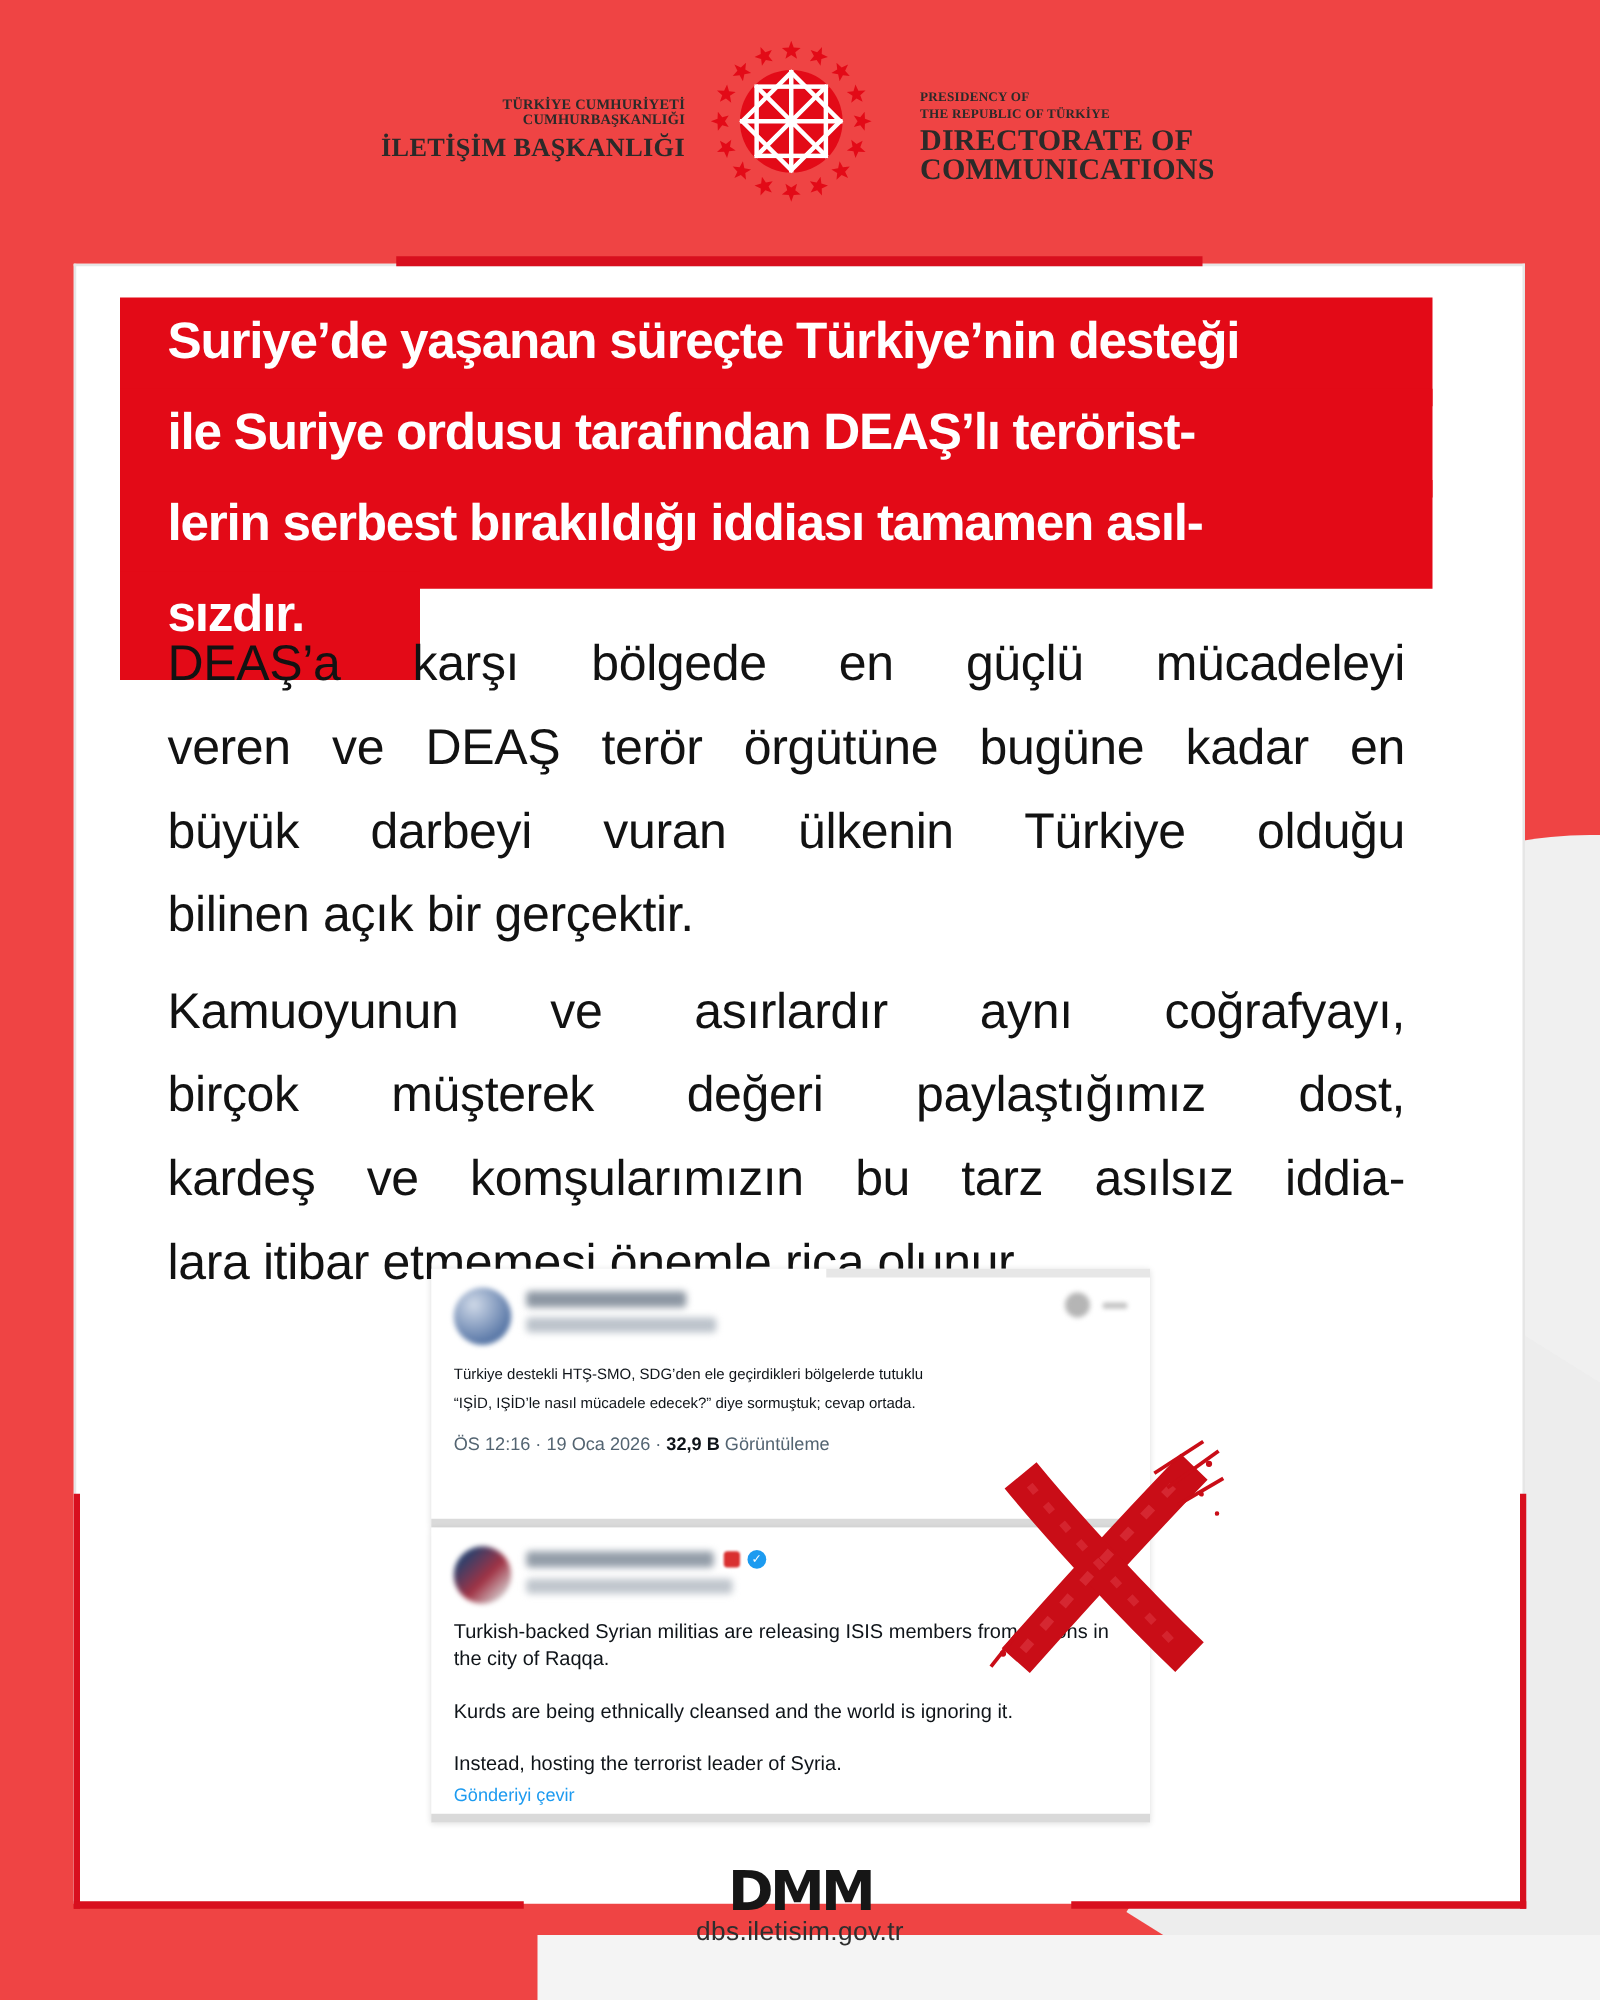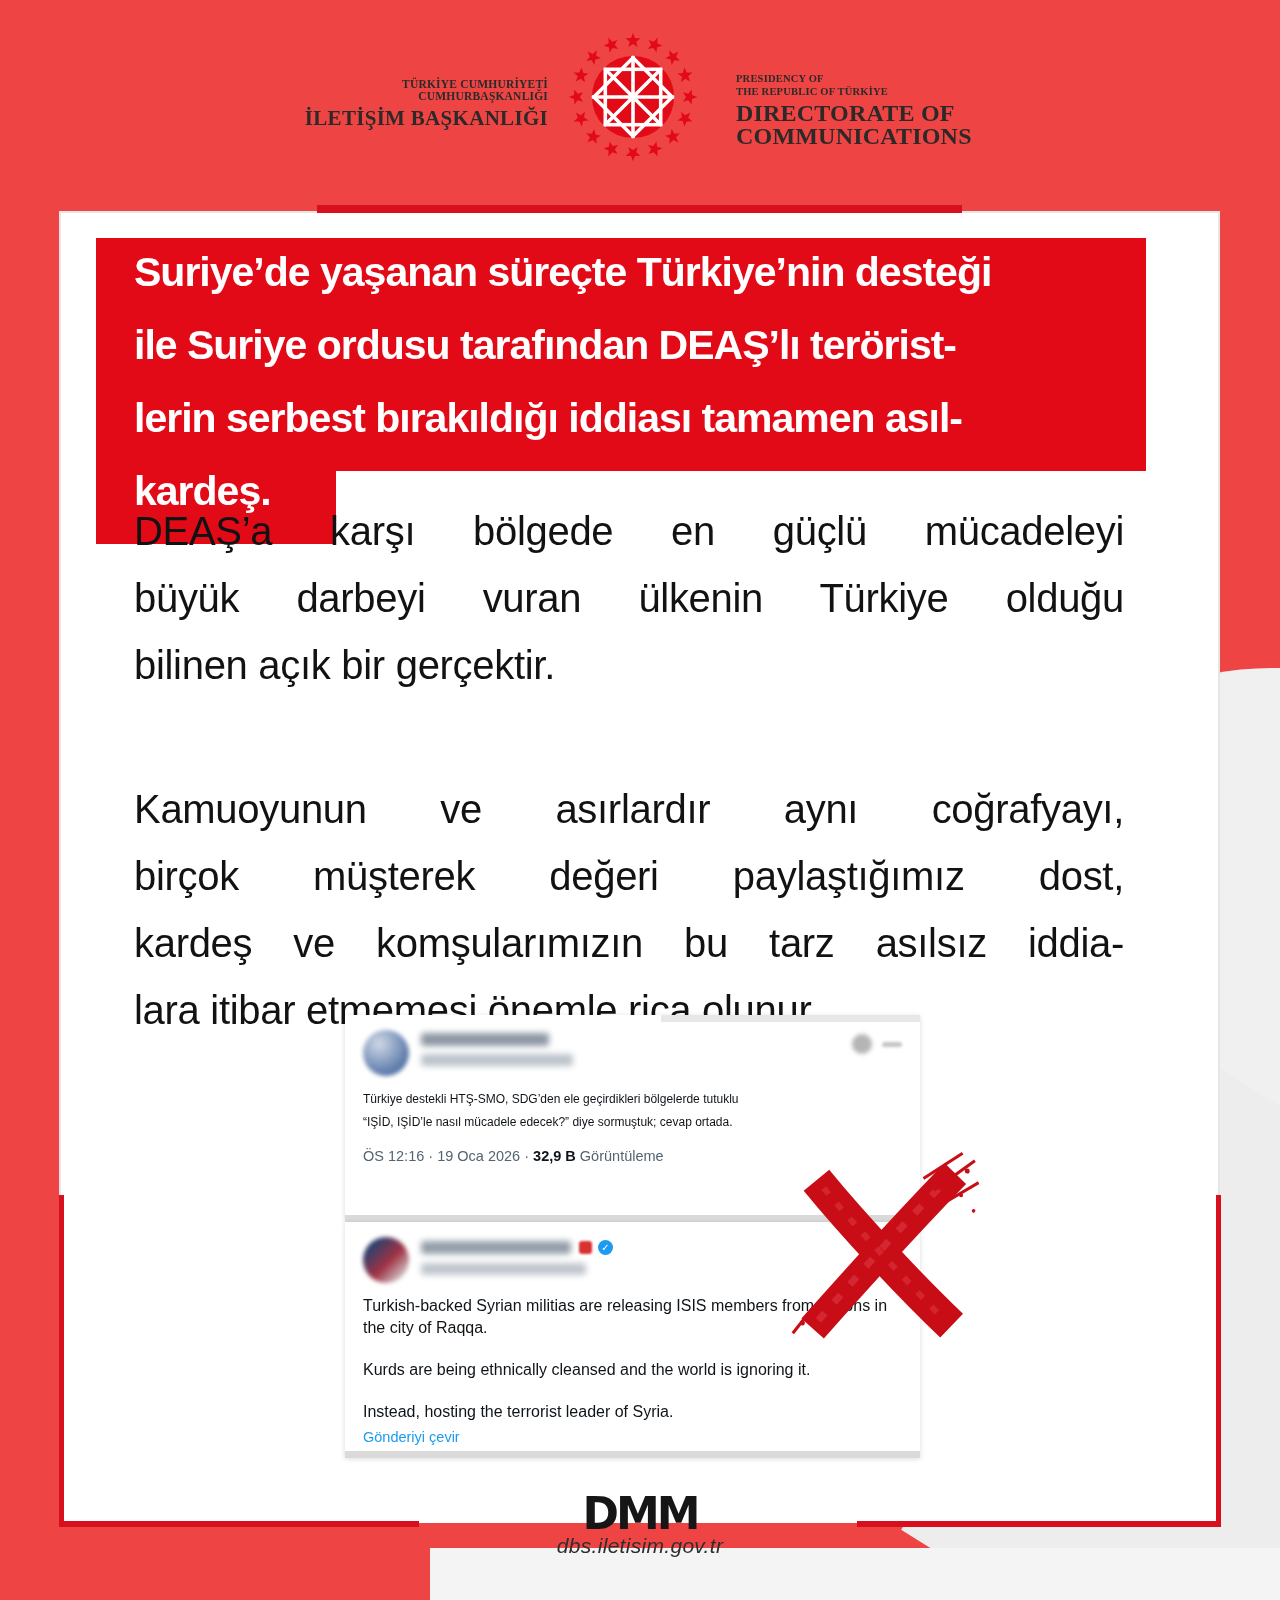--- a/index.html
+++ b/index.html
@@ -79,21 +79,21 @@
   .graybar-b{position:absolute;left:0;right:0;bottom:0;height:7px;background:#dadada;}
   .graybar-t{position:absolute;right:0;top:0;width:45%;height:7px;background:#e7e7e7;}
 
   
   .xmark{position:absolute;left:786px;top:1154px;width:196px;height:196px;z-index:3;transform:rotate(-2deg);}
 
   
   .dmm{position:absolute;left:0;right:0;top:1488px;text-align:center;z-index:2;
        font-family:"DejaVu Sans",sans-serif;font-weight:700;font-size:44px;letter-spacing:-3px;color:#161616;}
   .url{position:absolute;left:0;right:0;top:1534px;text-align:center;z-index:2;font-size:21px;
-       color:#2e2e2e;letter-spacing:.3px;font-style:italic;}
+       color:#2e2e2e;letter-spacing:.3px;}
 </style>
 </head>
 <body>
 
 <div class="page">
 
   <div class="bg-circle"></div>
   <div class="bg-shape"></div>
   <div class="bg-star"></div>
   <div class="bg-bottom"></div>
@@ -143,24 +143,25 @@
   <div class="card"></div>
   <div class="redline accent-top"></div>
   <div class="redline red-left"></div>
   <div class="redline red-right"></div>
   <div class="redline red-bl"></div>
   <div class="redline red-br"></div>
 
   <div class="hl hl1">Suriye’de yaşanan süreçte Türkiye’nin desteği</div>
   <div class="hl hl2">ile Suriye ordusu tarafından DEAŞ’lı terörist-</div>
   <div class="hl hl3">lerin serbest bırakıldığı iddiası tamamen asıl-</div>
-  <div class="hl hl4">kardeş.</div>
+  <div class="hl hl4">sızdır.</div>
 
   <div class="para p1">
     <div class="ln">DEAŞ’a karşı bölgede en güçlü mücadeleyi</div>
+    <div class="ln">veren ve DEAŞ terör örgütüne bugüne kadar en</div>
     <div class="ln">büyük darbeyi vuran ülkenin Türkiye olduğu</div>
     <div class="ln last">bilinen açık bir gerçektir.</div>
   </div>
   <div class="para p2">
     <div class="ln">Kamuoyunun ve asırlardır aynı coğrafyayı,</div>
     <div class="ln">birçok müşterek değeri paylaştığımız dost,</div>
     <div class="ln">kardeş ve komşularımızın bu tarz asılsız iddia-</div>
     <div class="ln last">lara itibar etmemesi önemle rica olunur.</div>
   </div>
 

